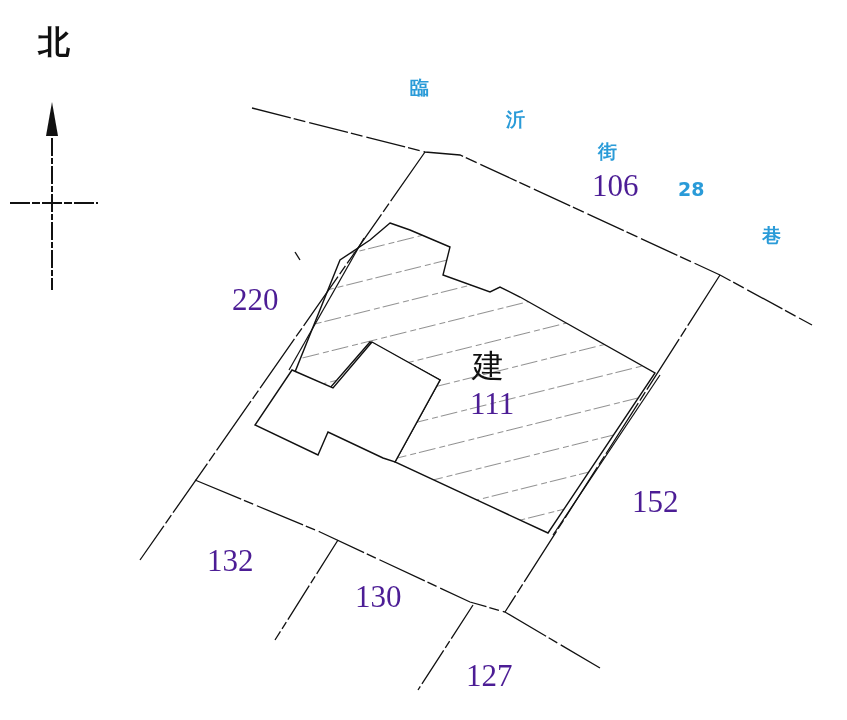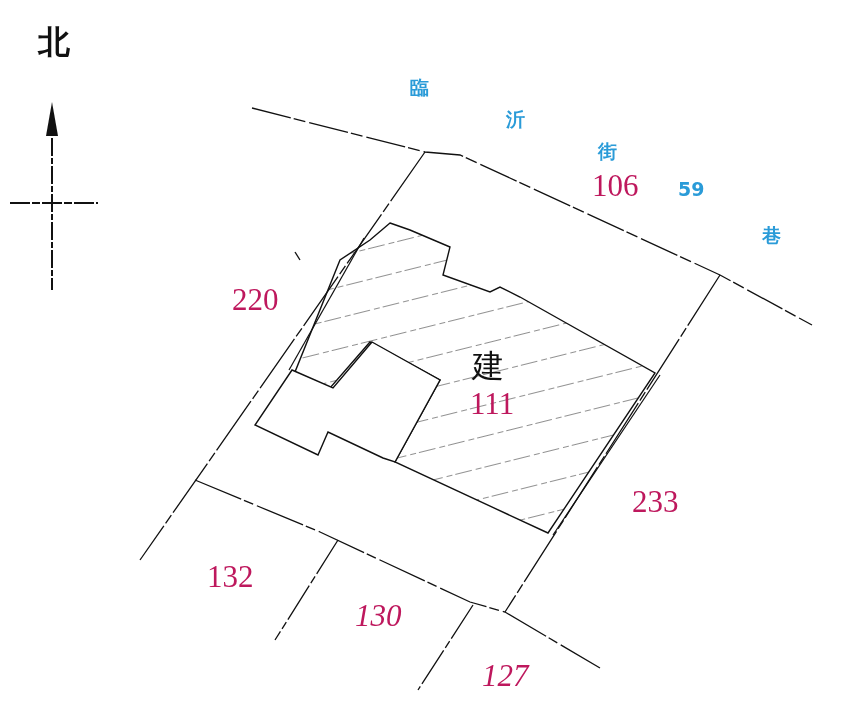--- a/index.html
+++ b/index.html
@@ -1,18 +1,18 @@
 <!DOCTYPE html>
 <html><head>
 <meta charset="utf-8">
 <style>
   html, body { margin:0; padding:0; background:#ffffff; }
   body { width:847px; height:720px; position:relative; overflow:hidden; font-family:"DejaVu Serif", serif; }
   #map { position:absolute; left:0; top:0; width:847px; height:720px; }
-  .lbl { position:absolute; color:#be185d; font-family:"Liberation Serif", serif; font-size:31px; line-height:1; white-space:nowrap; }
+  .lbl { position:absolute; color:#4c1d95; font-family:"Liberation Serif", serif; font-size:31px; line-height:1; white-space:nowrap; }
   .road { position:absolute; color:#2a9bd8; font-family:"DejaVu Sans", sans-serif; font-weight:bold; font-size:19px; line-height:1; white-space:nowrap; }
   .north { position:absolute; left:38px; top:26px; font-family:"DejaVu Sans", sans-serif; font-weight:bold; font-size:32px; color:#111; line-height:1; }
   .bldg-char { position:absolute; font-family:"DejaVu Serif", serif; font-size:32px; color:#111; line-height:1; }
 </style>
 </head>
 <body>
 
 <div id="map">
   <svg width="847" height="720" viewBox="0 0 847 720">
     <defs>
@@ -62,27 +62,27 @@
     </g>
   </svg>
 
   
   <div class="north">北</div>
 
   
   <div class="road" style="left:410px;top:78px;">臨</div>
   <div class="road" style="left:506px;top:110px;">沂</div>
   <div class="road" style="left:598px;top:142px;">街</div>
-  <div class="road" style="left:678px;top:180px;">59</div>
+  <div class="road" style="left:678px;top:180px;">28</div>
   <div class="road" style="left:762px;top:226px;">巷</div>
 
   
   <div class="bldg-char" style="left:472px;top:350px;">建</div>
   <div class="lbl" style="left:470px;top:388px;">111</div>
 
   
   <div class="lbl" style="left:592px;top:170px;">106</div>
   <div class="lbl" style="left:232px;top:284px;">220</div>
-  <div class="lbl" style="left:632px;top:486px;">233</div>
-  <div class="lbl" style="left:207px;top:545px;margin-top:16px;">132</div>
-  <div class="lbl" style="left:355px;top:600px;font-style:italic;">130</div>
-  <div class="lbl" style="left:482px;top:660px;font-style:italic;">127</div>
+  <div class="lbl" style="left:632px;top:486px;">152</div>
+  <div class="lbl" style="left:207px;top:545px;">132</div>
+  <div class="lbl" style="left:355px;top:581px;">130</div>
+  <div class="lbl" style="left:466px;top:660px;">127</div>
 </div>
 
 </body></html>

